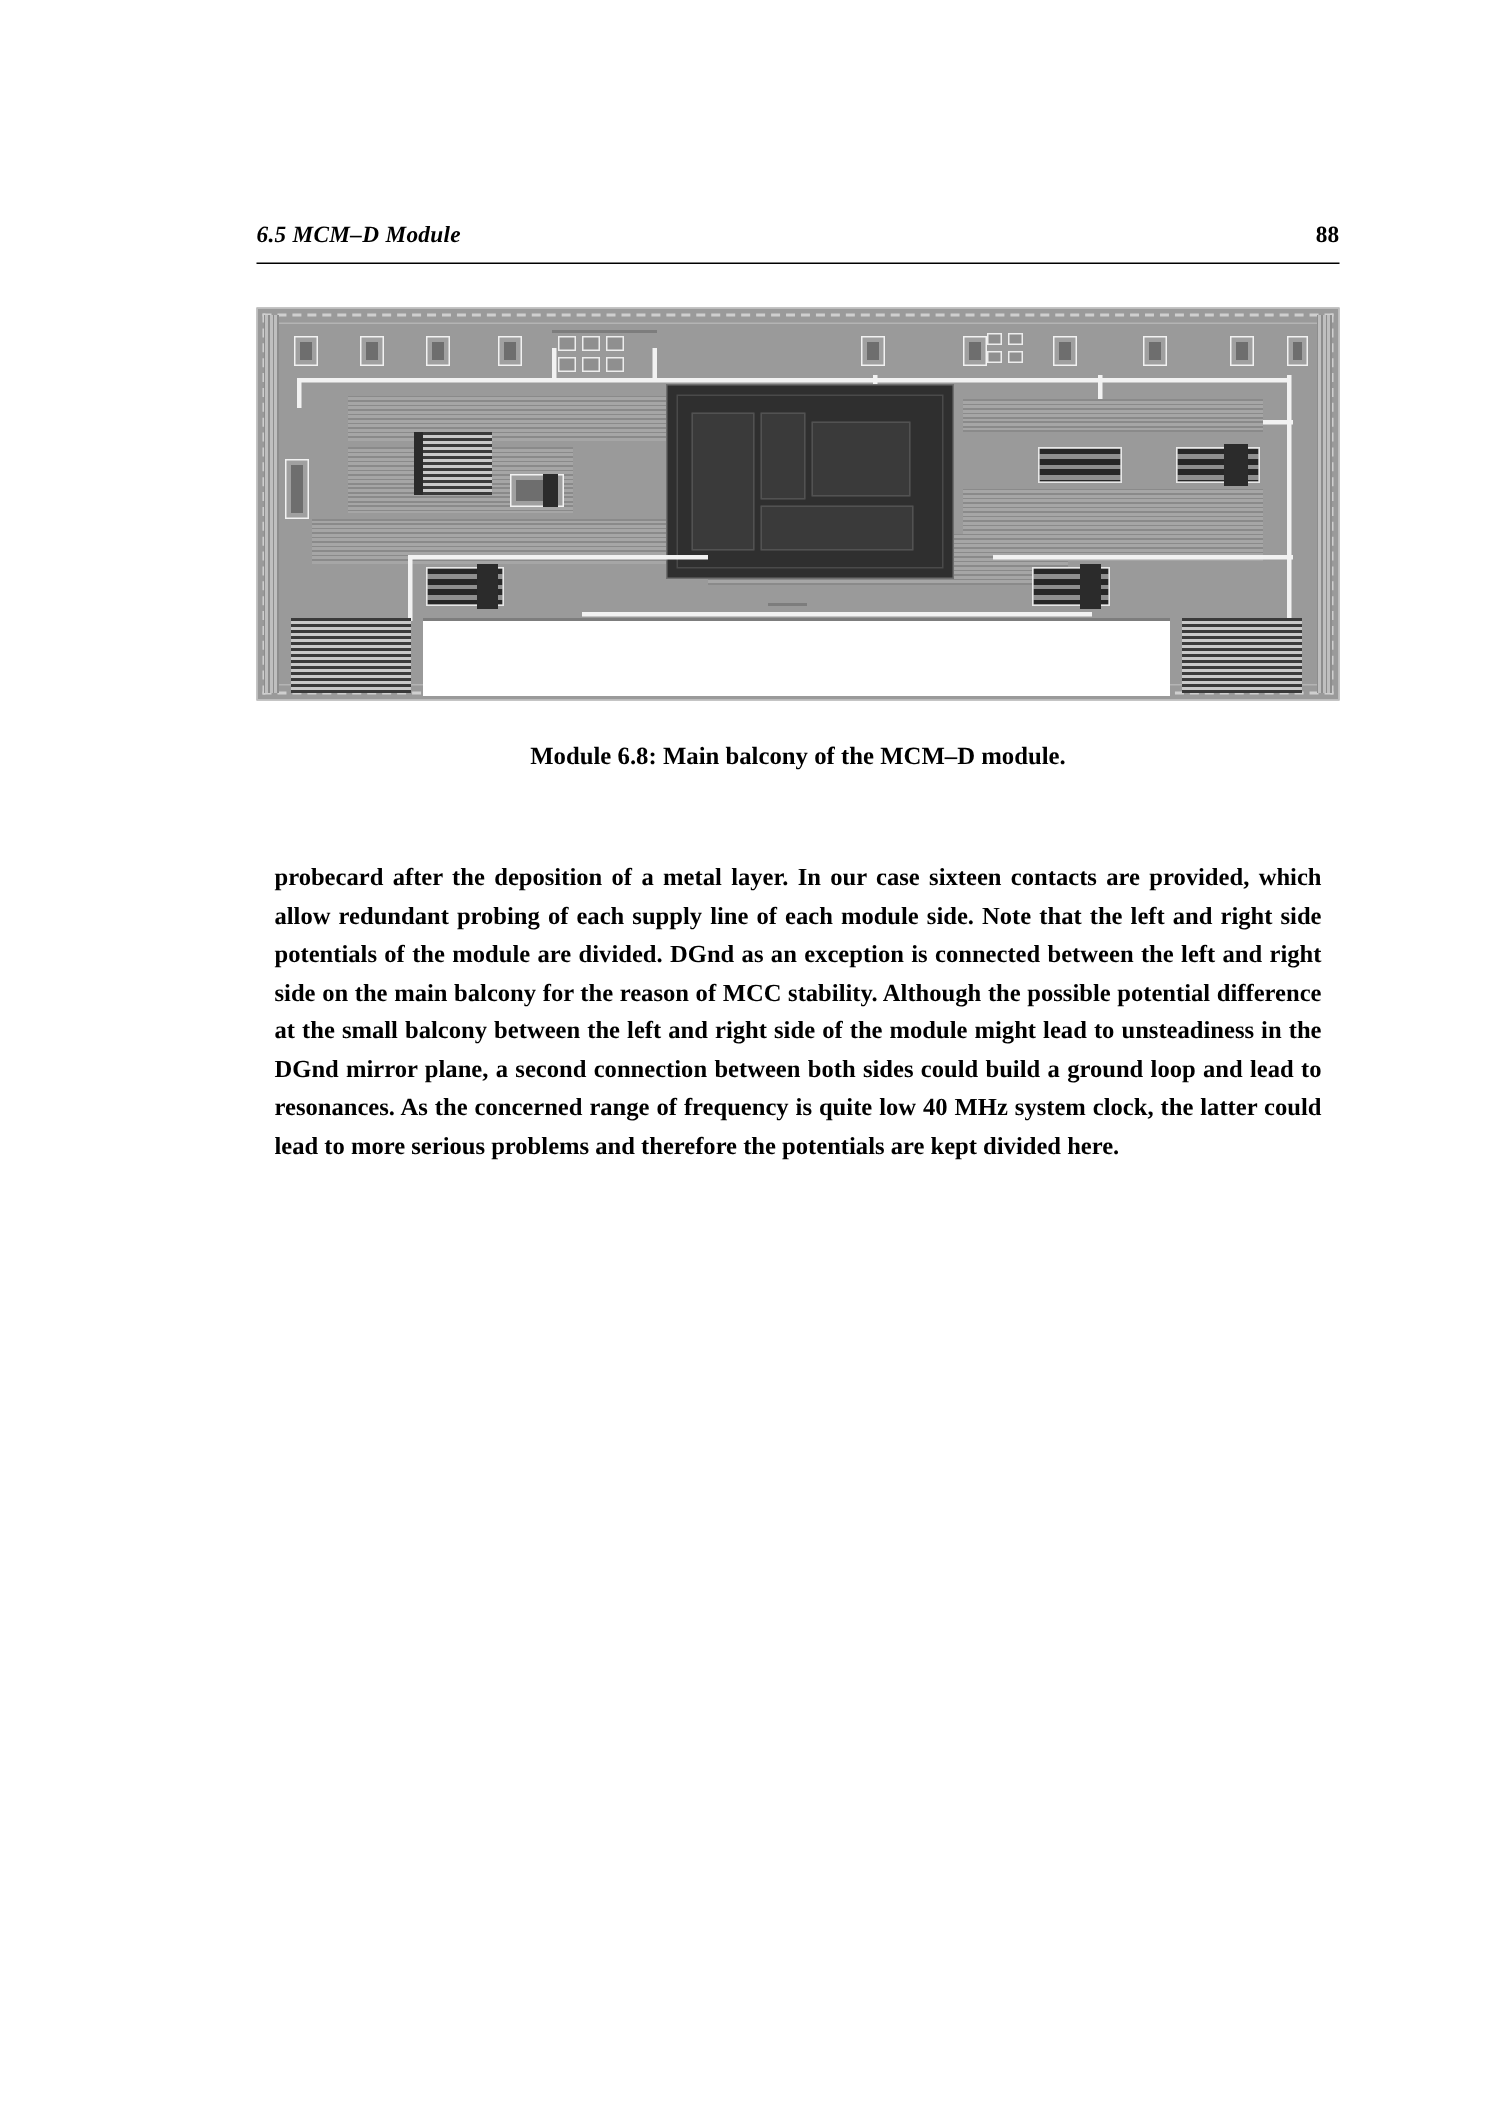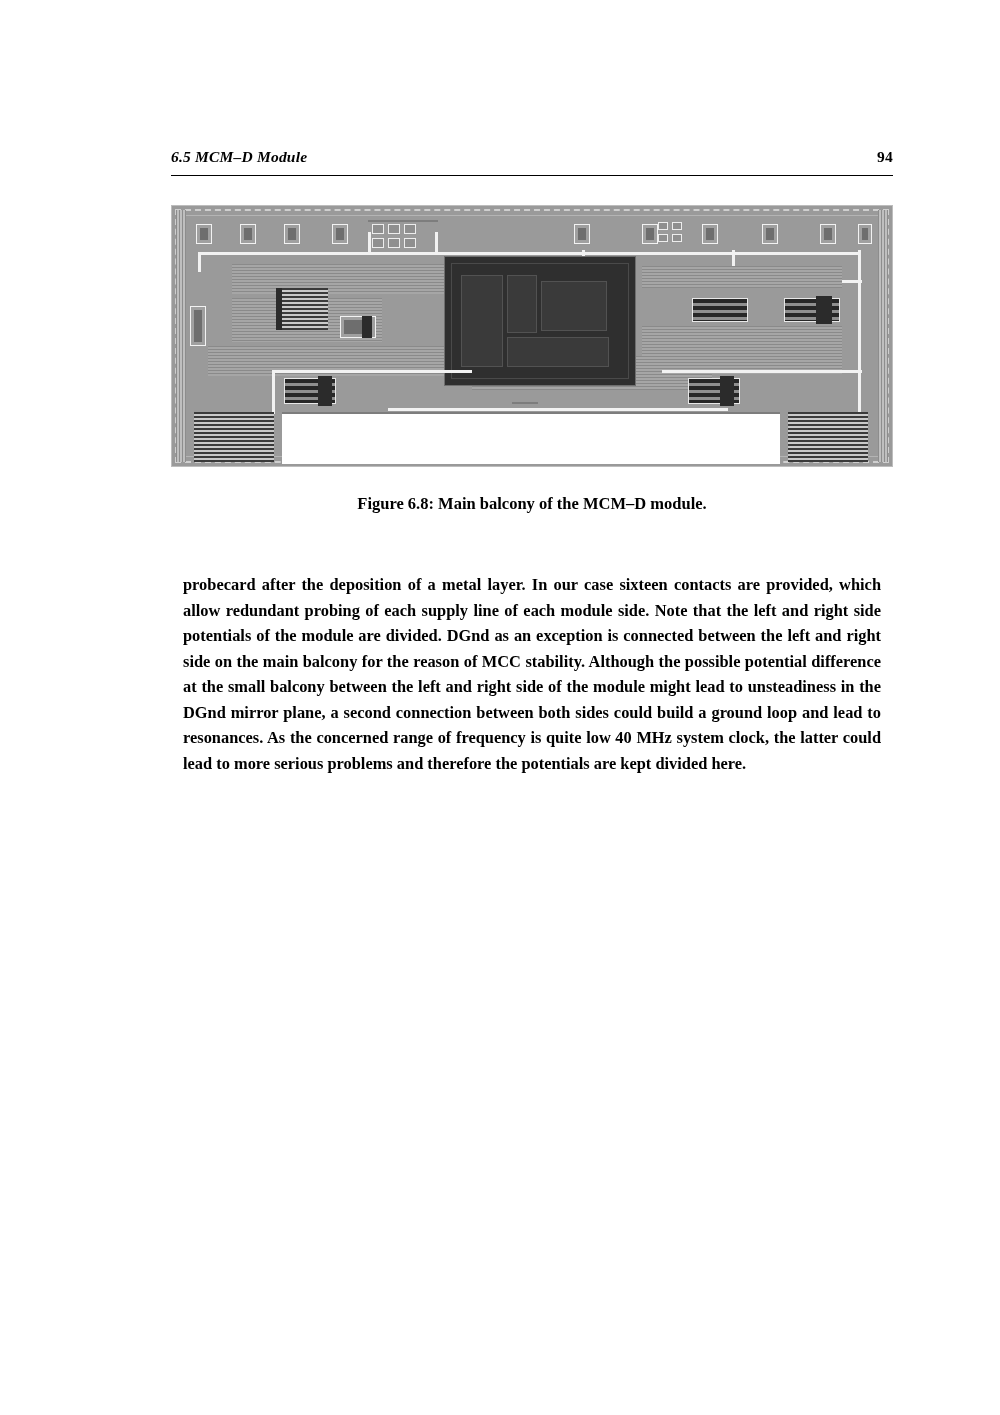--- a/index.html
+++ b/index.html
@@ -184,21 +184,21 @@
   }
   .body-text p { margin: 12px; }
 </style>
 </head>
 <body>
 
 <div class="page">
 
   <div class="header">
     <span class="head-title">6.5 MCM–D Module</span>
-    <span class="head-page">94</span>
+    <span class="head-page">88</span>
   </div>
   <div class="header-rule"></div>
 
   <div class="figure-wrap">
     <div class="figure-image">
 
       <div class="fig-frame"></div>
       <div class="fig-frame-inner"></div>
       <div class="edge-stripe left"></div>
       <div class="edge-stripe right"></div>
@@ -277,20 +277,20 @@
 
       <div class="white-notch" style="left:110px; top:206px; width:498px; height:52px;"></div>
       <div class="trace-dark" style="left:110px; top:206px; width:498px; height:2px;"></div>
 
       <div class="comb" style="left:22px; top:206px; width:80px; height:50px;"></div>
       <div class="comb" style="left:616px; top:206px; width:80px; height:50px;"></div>
 
       <div class="trace-dark" style="left:340px; top:196px; width:26px; height:2px;"></div>
     </div>
 
-    <div class="figure-caption">Figure 6.8: Main balcony of the MCM–D module.</div>
+    <div class="figure-caption">Module 6.8: Main balcony of the MCM–D module.</div>
   </div>
 
   <div class="body-text">
     <p>probecard after the deposition of a metal layer. In our case sixteen contacts are provided, which allow redundant probing of each supply line of each module side. Note that the left and right side potentials of the module are divided. DGnd as an exception is connected between the left and right side on the main balcony for the reason of MCC stability. Although the possible potential difference at the small balcony between the left and right side of the module might lead to unsteadiness in the DGnd mirror plane, a second connection between both sides could build a ground loop and lead to resonances. As the concerned range of frequency is quite low 40 MHz system clock, the latter could lead to more serious problems and therefore the potentials are kept divided here.</p>
   </div>
 
 </div>
 
 </body></html>

